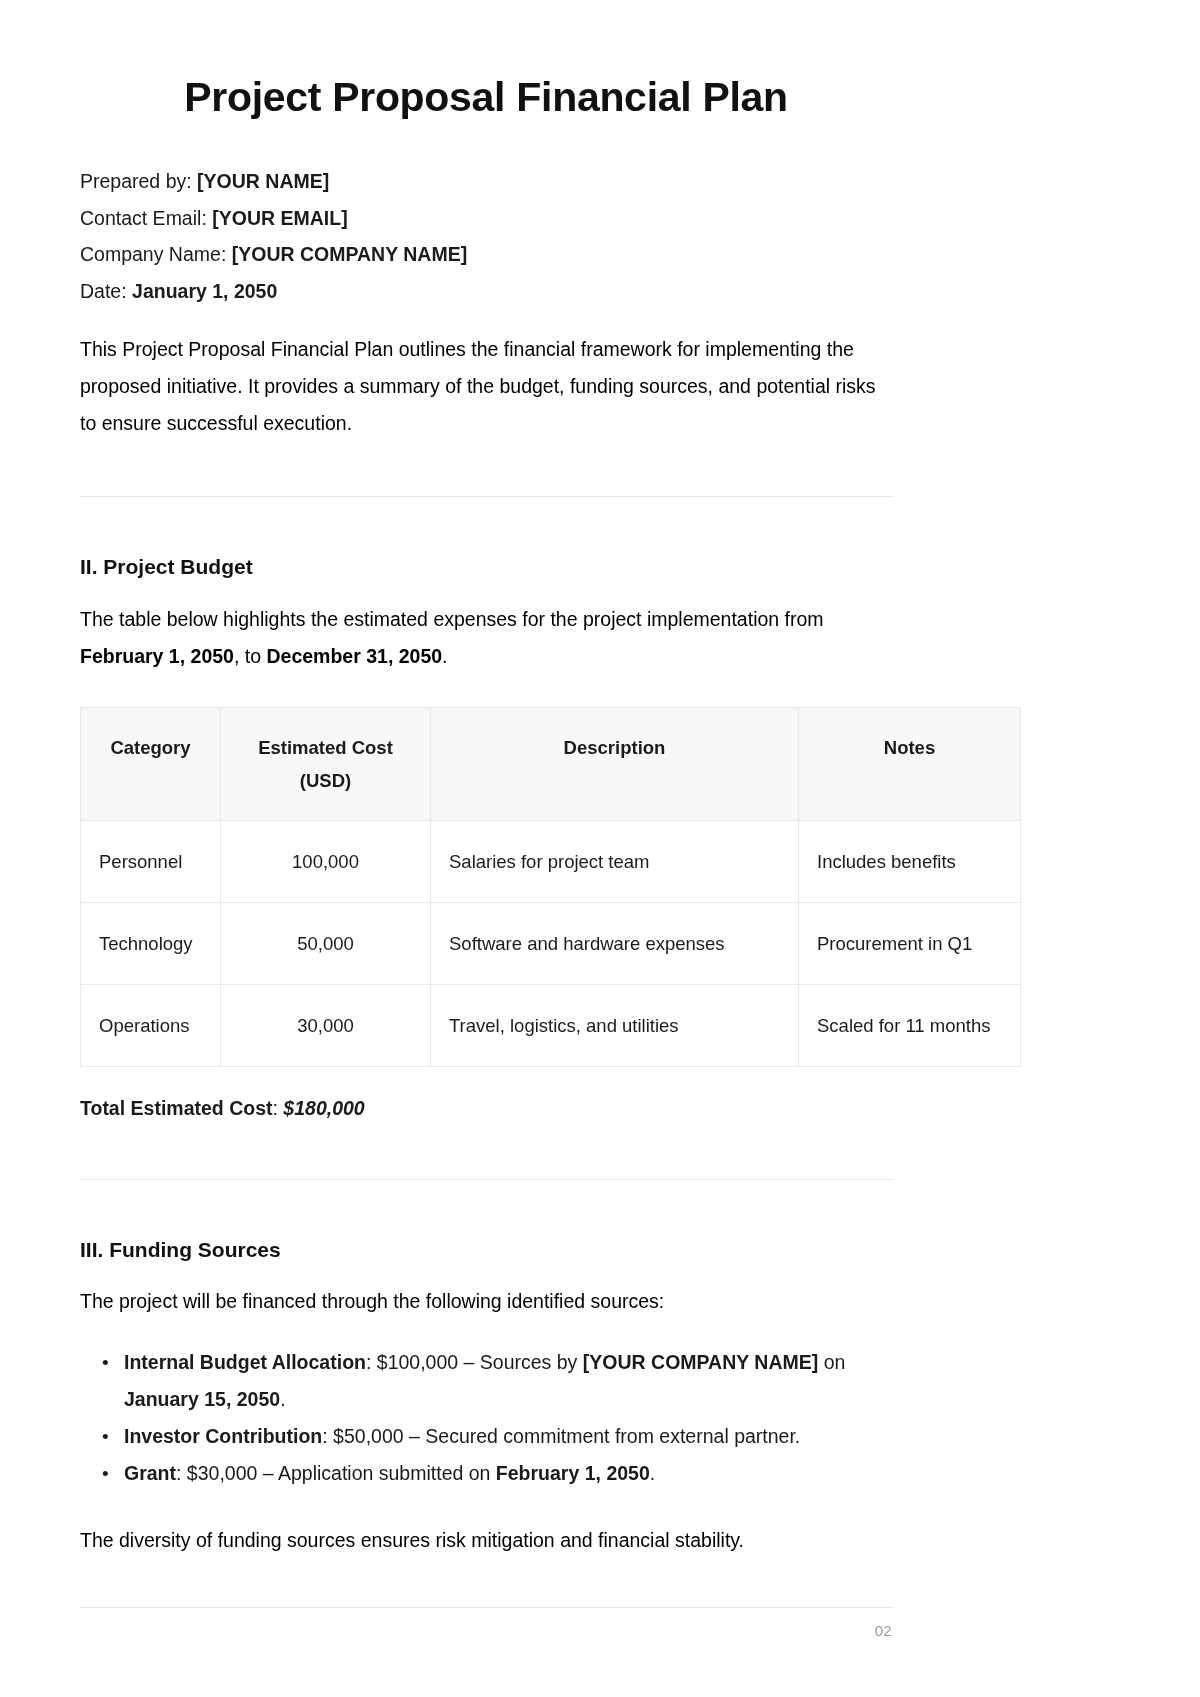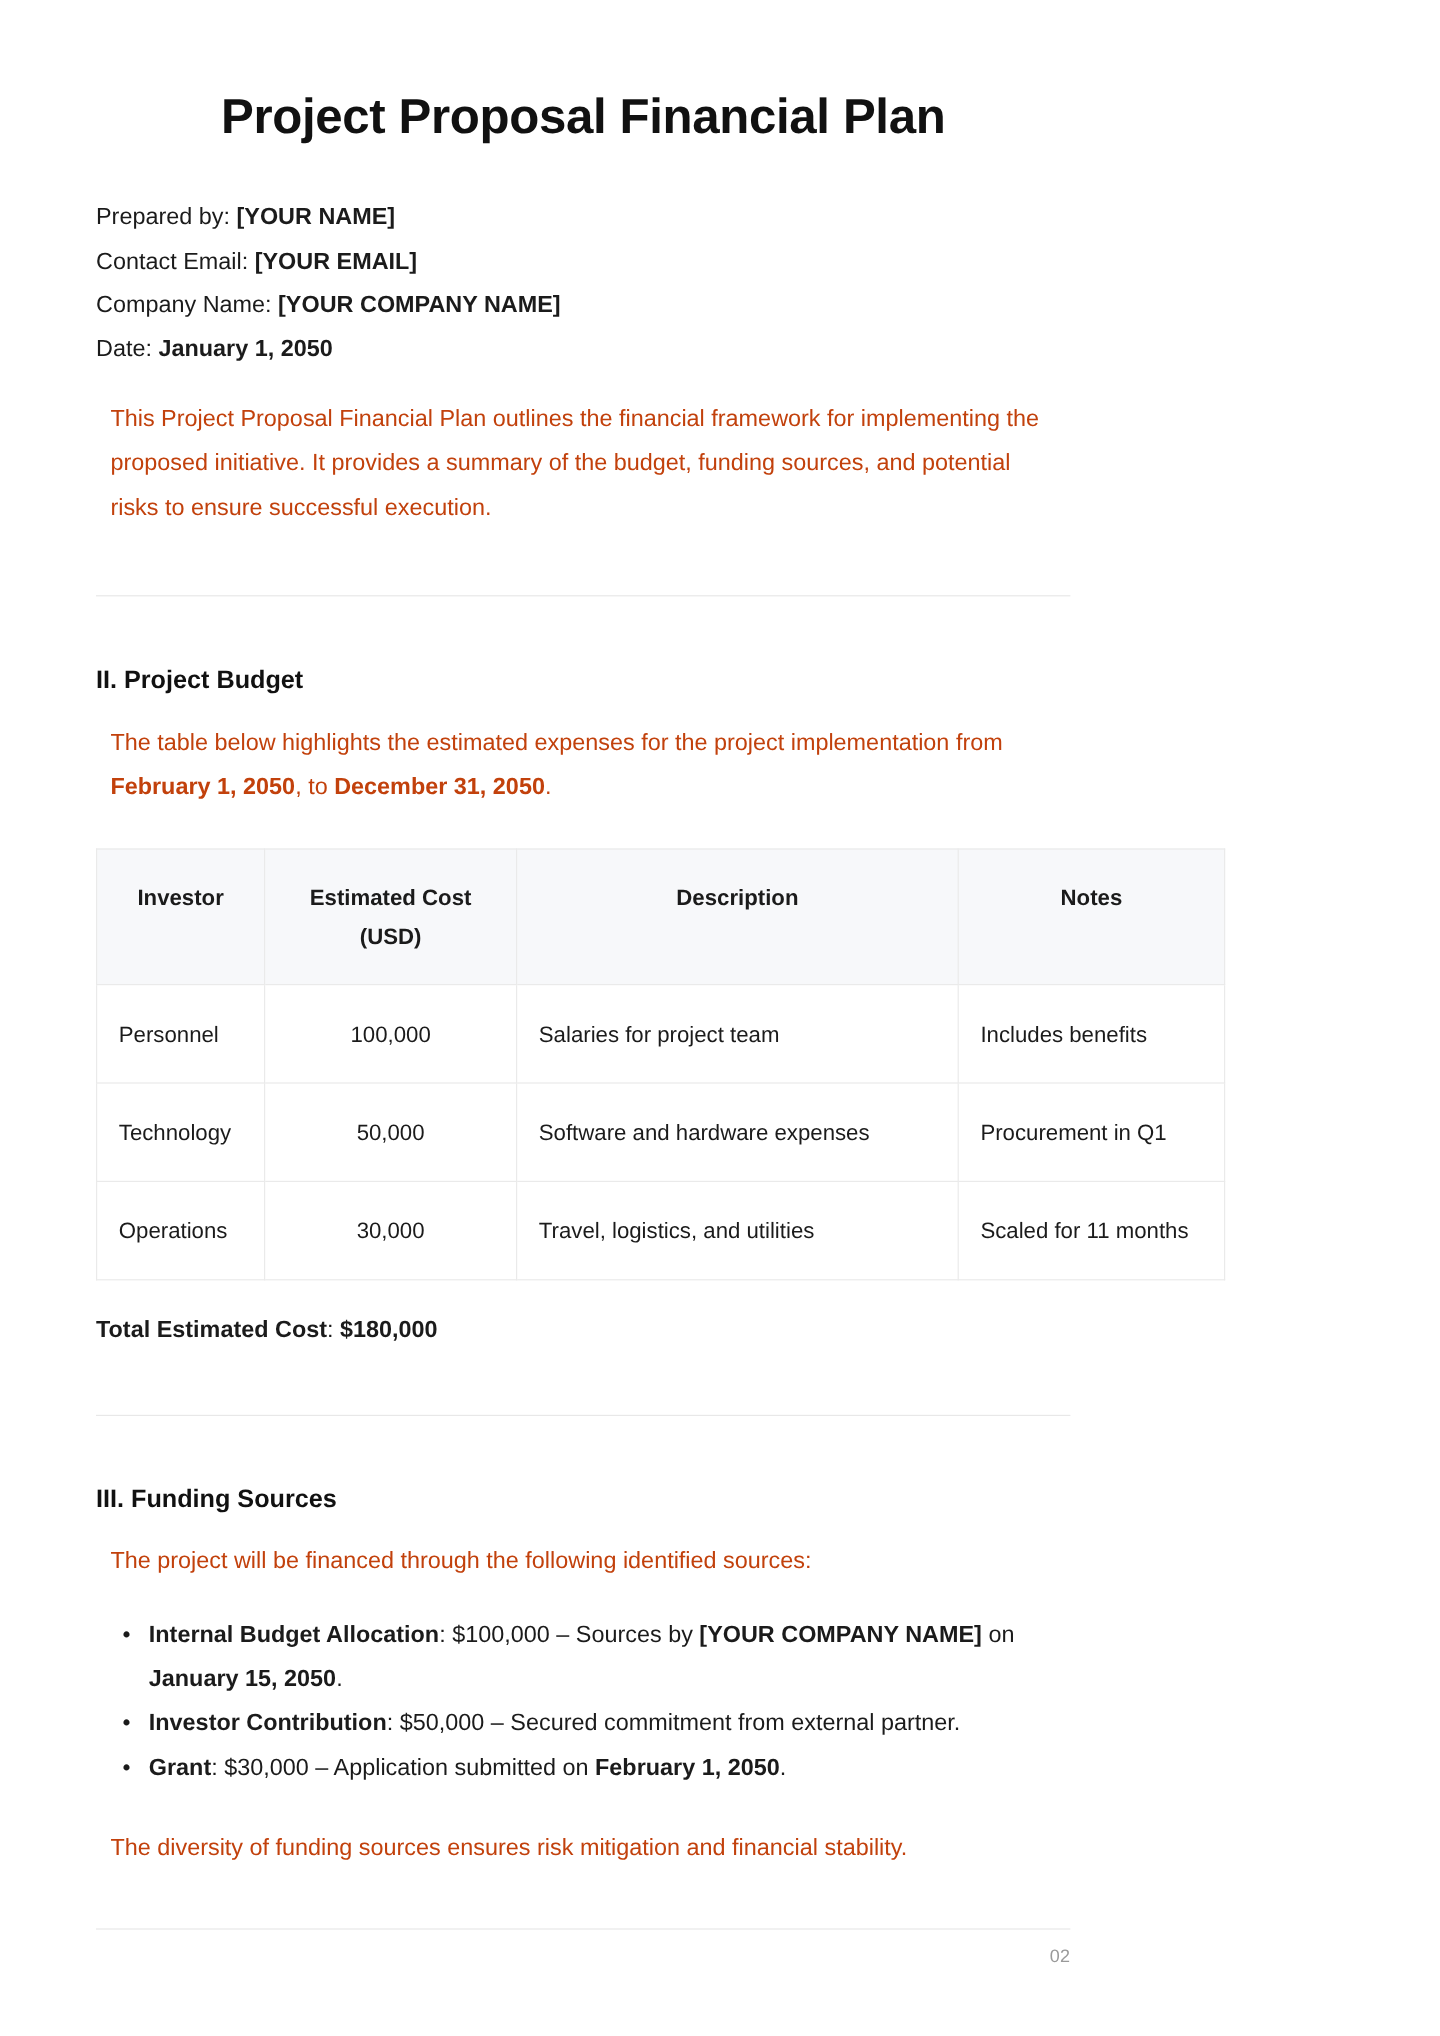--- a/index.html
+++ b/index.html
@@ -46,22 +46,22 @@
     color: #1b1b1b;
   }
   .meta-line .val {
     font-weight: 700;
   }
 
   
   .para {
     font-size: 19.5px;
     line-height: 37px;
-    color: #c2410c;
-    margin: 12px;
+    color: #000000;
+    margin: 0;
   }
   .para.intro {
     margin-top: 22px;
   }
   .para b {
     font-weight: 700;
   }
 
   
   .divider {
@@ -126,21 +126,21 @@
   col.c-desc  { width: 368px; }
   col.c-notes { width: 222px; }
 
   .total-line {
     margin-top: 26px;
     font-size: 19.5px;
     line-height: 30px;
     color: #1b1b1b;
   }
   .total-line .label { font-weight: 700; }
-  .total-line .amount { font-weight: 700; }
+  .total-line .amount { font-weight: 700; font-style: italic; }
 
   
   ul.funding-list {
     margin: 24px 0 0 0;
     padding-left: 42px;
     list-style: none;
   }
   ul.funding-list li {
     position: relative;
     font-size: 19.5px;
@@ -207,21 +207,21 @@
 
   <table class="budget">
     <colgroup>
       <col class="c-cat">
       <col class="c-cost">
       <col class="c-desc">
       <col class="c-notes">
     </colgroup>
     <thead>
       <tr>
-        <th>Investor</th>
+        <th>Category</th>
         <th><span>Estimated Cost</span><br><span>(USD)</span></th>
         <th>Description</th>
         <th>Notes</th>
       </tr>
     </thead>
     <tbody>
       <tr>
         <td class="col-cat">Personnel</td>
         <td class="col-cost">100,000</td>
         <td class="col-desc">Salaries for project team</td>

